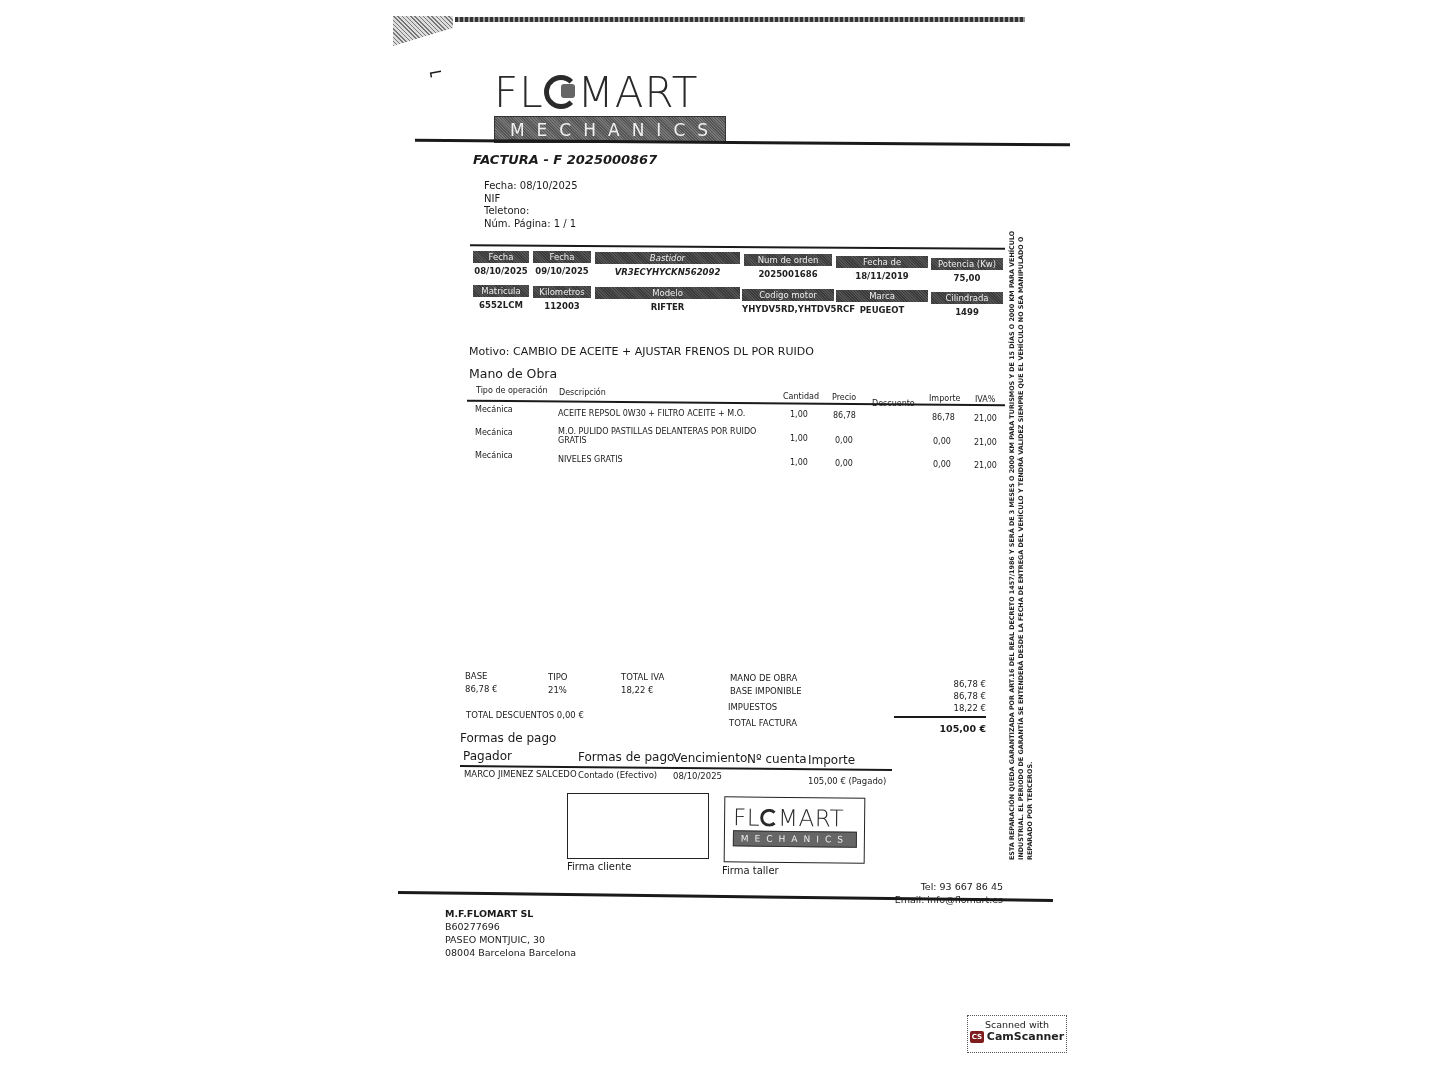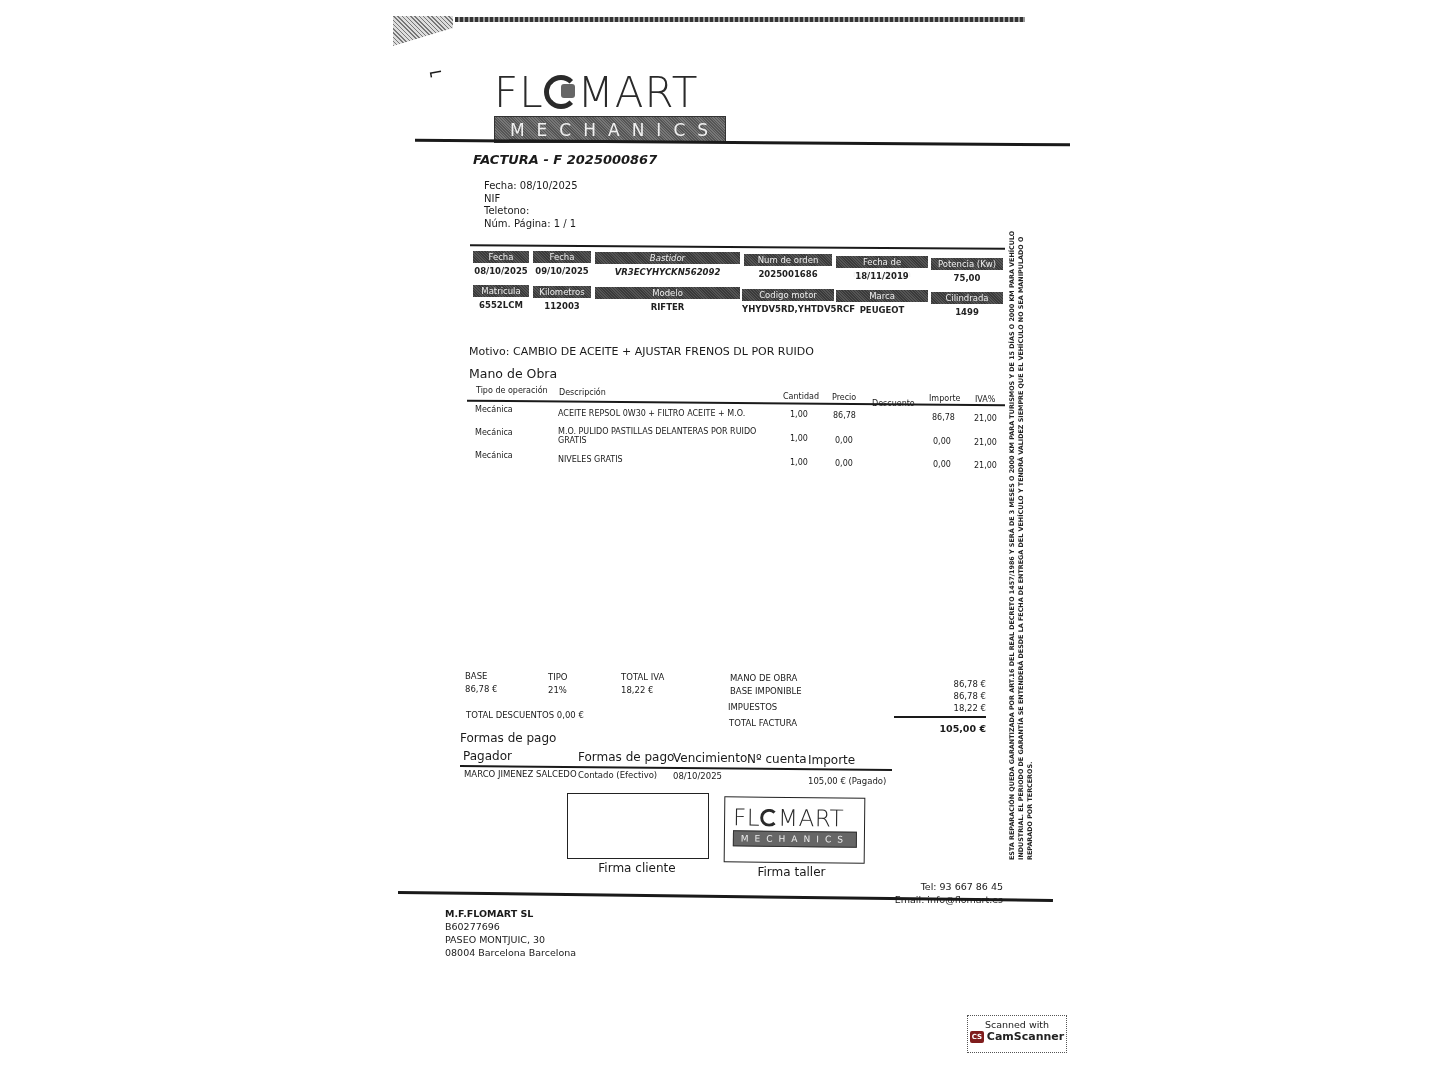--- a/index.html
+++ b/index.html
@@ -33,21 +33,21 @@
   .th { position:absolute; font-size:8px; }
   .td { position:absolute; font-size:8px; }
 
   .sum { font-size:8.5px; }
   .right { text-align:right; }
   .fp-title { left:460px; top:731px; font-size:12px; }
   .fp-h { position:absolute; font-size:12px; top:749px; }
   .fp-d { position:absolute; font-size:8.5px; }
 
   .sig-box { border:1.5px solid #222; }
-  .sig-lbl { font-size:12px; text-align:center; }
+  .sig-lbl { font-size:10px; text-align:left; }
 
   .vertical-note { left:1008px; top:860px; width:660px; transform:rotate(-90deg); transform-origin:0 0;
     font-size:6.4px; font-weight:bold; line-height:9px; color:#222; }
 
   .footer { font-size:9.5px; line-height:13px; }
   .camscanner { left:967px; top:1015px; width:98px; height:36px; border:1px dotted #555; font-size:9.5px; text-align:center; color:#222; }
   .camscanner .cs-icon { display:inline-block; background:#7f1d1d; color:#fff; font-size:7px; font-weight:bold; width:14px; height:12px; line-height:12px; border-radius:2px; margin-right:3px; vertical-align:middle; }
   .camscanner .cs-name { font-weight:bold; font-size:11px; vertical-align:middle; }
 </style>
 </head>

